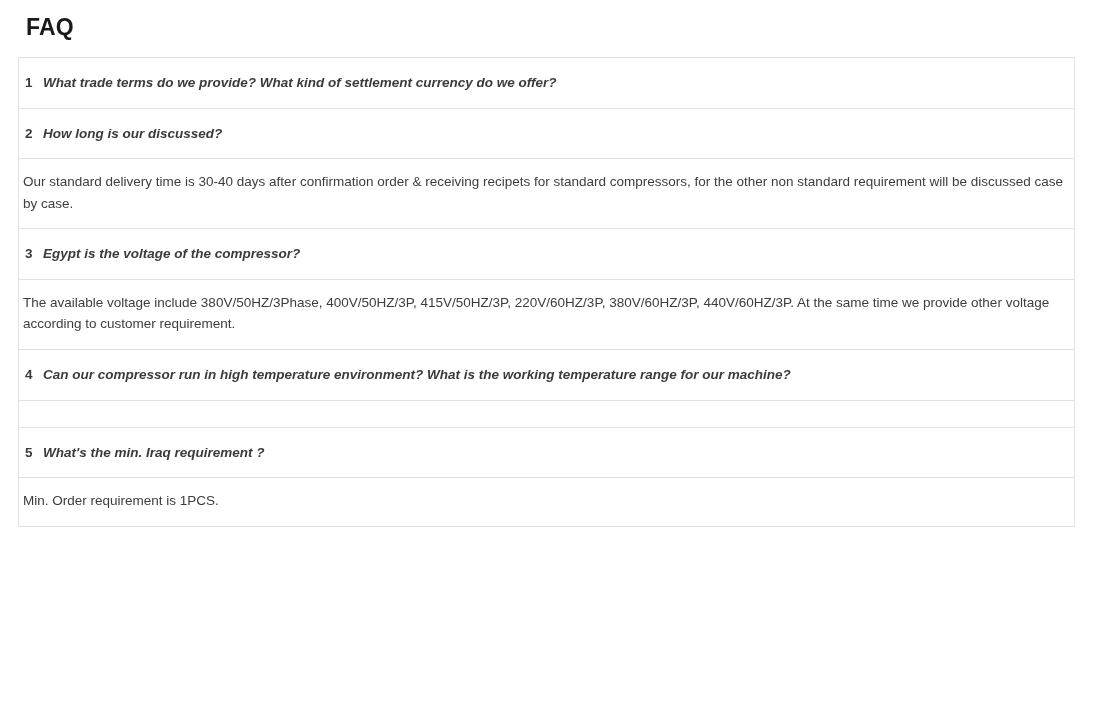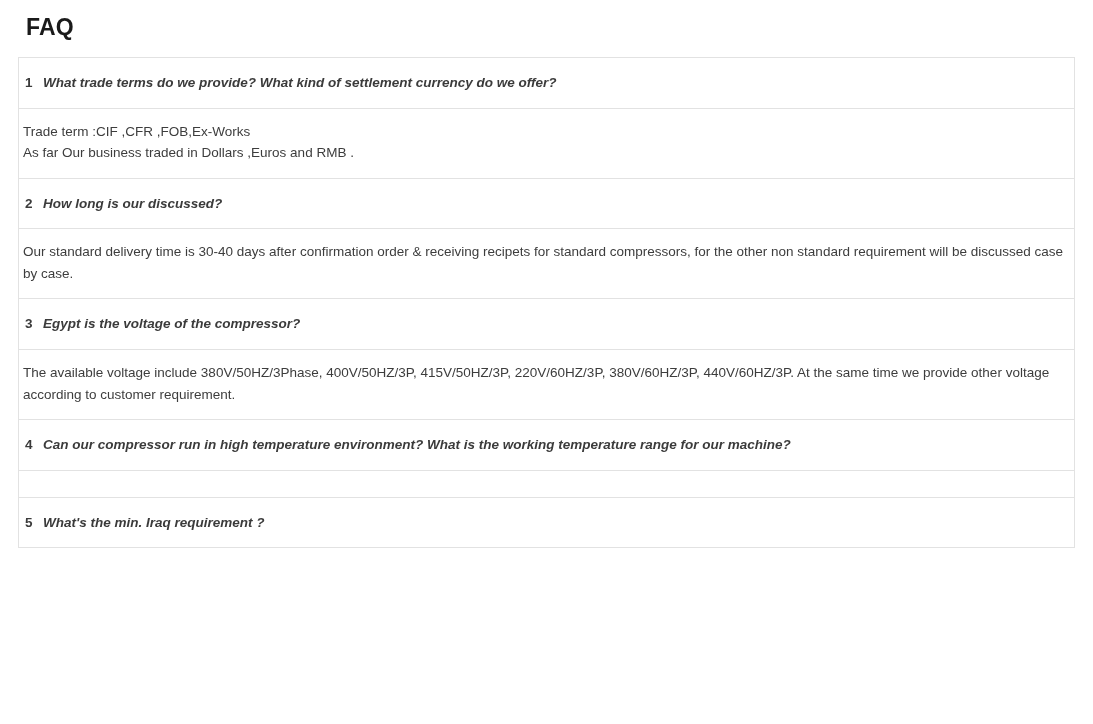--- a/index.html
+++ b/index.html
@@ -75,26 +75,20 @@
   <h1 class="page-title">FAQ</h1>
 
   <div class="faq-table">
 
     <div class="faq-row">
       <div class="faq-question">
         <span class="q-num">1</span>
         <span class="q-text">What trade terms do we provide? What kind of settlement currency do we offer?</span>
       </div>
     </div>
-    <div class="faq-row">
-      <div class="faq-answer">
-        <span class="line">Trade term :CIF ,CFR ,FOB,Ex-Works</span>
-        <span class="line">As far Our business traded in Dollars ,Euros and RMB .</span>
-      </div>
-    </div>
 
     <div class="faq-row">
       <div class="faq-question">
         <span class="q-num">2</span>
         <span class="q-text">How long is our discussed?</span>
       </div>
     </div>
     <div class="faq-row">
       <div class="faq-answer">
         <span class="line">Our standard delivery time is 30-40 days after confirmation order &amp; receiving recipets for standard compressors, for the other non standard requirement will be discussed case by case.</span>
@@ -123,15 +117,20 @@
       <div class="faq-answer">
       </div>
     </div>
 
     <div class="faq-row">
       <div class="faq-question">
         <span class="q-num">5</span>
         <span class="q-text">What's the min. Iraq requirement ?</span>
       </div>
     </div>
+    <div class="faq-row">
+      <div class="faq-answer">
+        <span class="line">Min. Order requirement is 1PCS.</span>
+      </div>
+    </div>
 
   </div>
 </div>
 
 </body></html>

